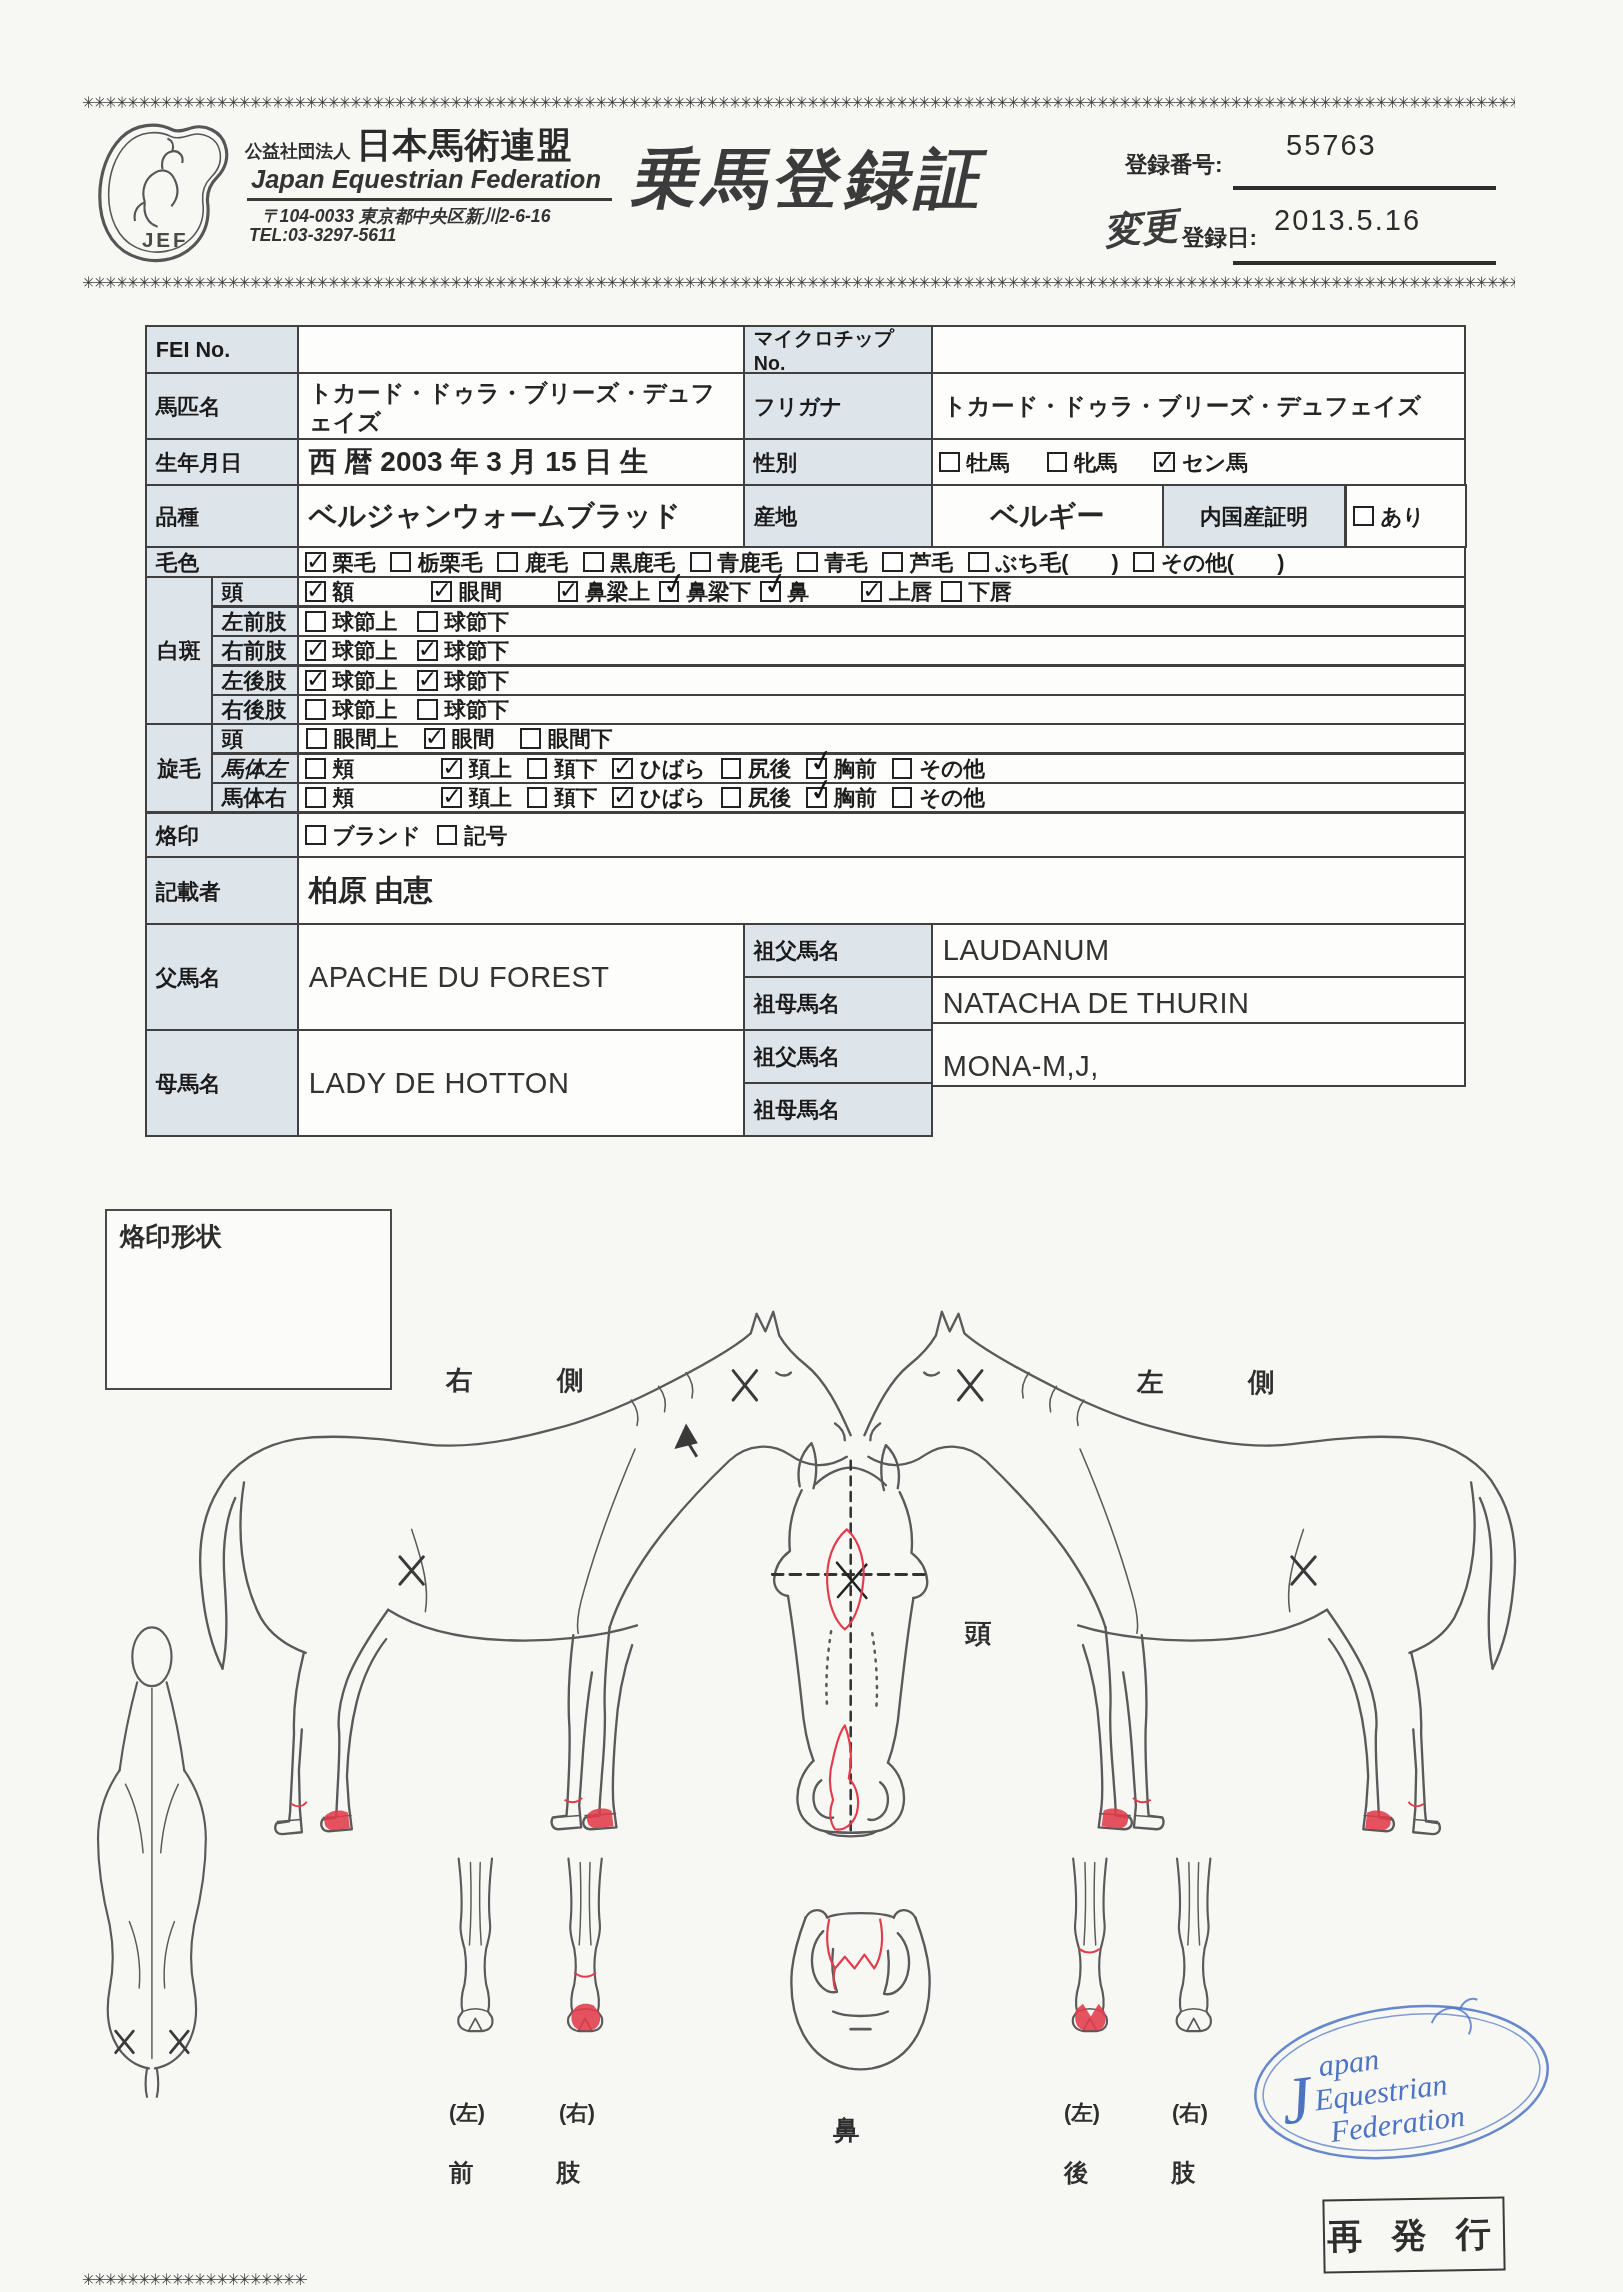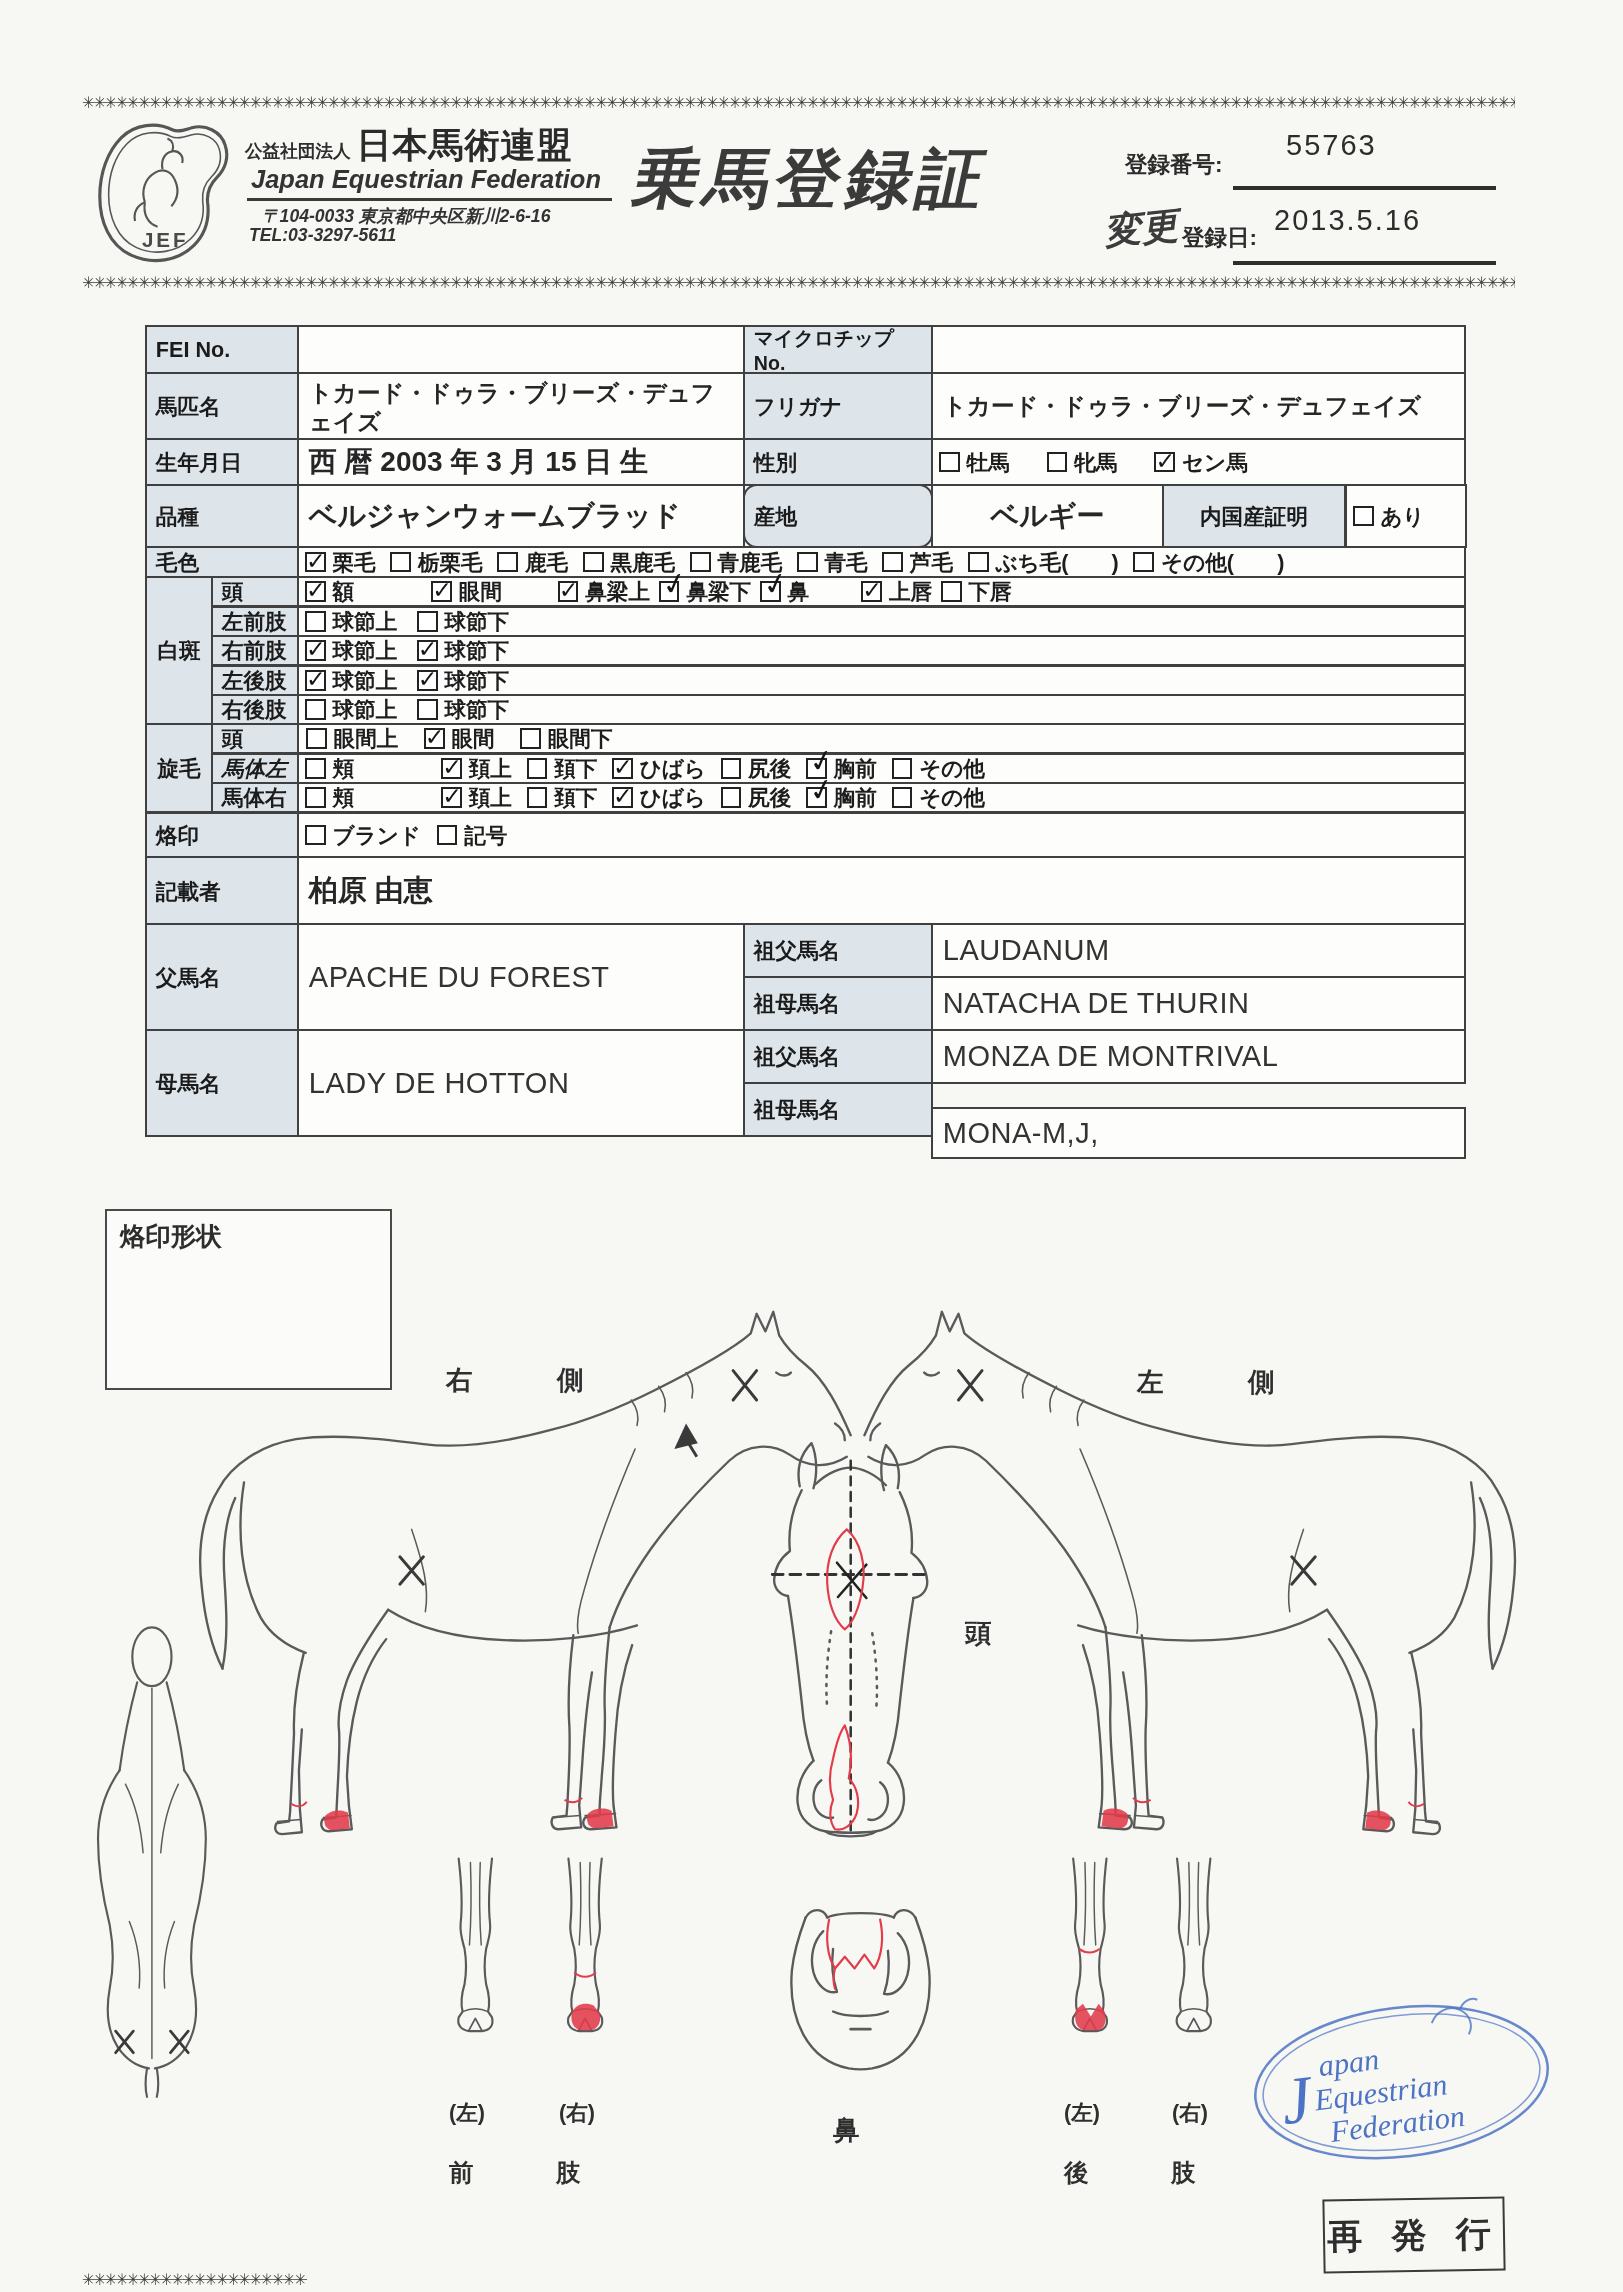--- a/index.html
+++ b/index.html
@@ -156,21 +156,21 @@
         <span class="ol">セン馬</span>
       </span>
     </div>
 
   <div class="cell lab" style="left:145px;top:484px;width:154px;height:64px;">
       <span>品種</span>
     </div>
   <div class="cell val breed" style="left:297px;top:484px;width:448px;height:64px;">
       <span>ベルジャンウォームブラッド</span>
     </div>
-  <div class="cell lab" style="left:743px;top:484px;width:190px;height:64px;border-radius:14px;">
+  <div class="cell lab" style="left:743px;top:484px;width:190px;height:64px;">
       <span>産地</span>
     </div>
   <div class="cell val breed center" style="left:931px;top:484px;width:233px;height:64px;">
       <span>ベルギー</span>
     </div>
   <div class="cell lab" style="left:1162px;top:484px;width:184px;height:64px;justify-content:center;">
       <span>内国産証明</span>
     </div>
   <div class="cell chk g-dom" style="left:1345px;top:484px;width:122px;height:64px;">
       <span class="opt">
@@ -444,21 +444,21 @@
     </div>
   <div class="cell lab" style="left:743px;top:1029px;width:190px;height:55px;">
       <span>祖父馬名</span>
     </div>
   <div class="cell val latin" style="left:931px;top:1029px;width:535px;height:55px;">
       <span>MONZA DE MONTRIVAL</span>
     </div>
   <div class="cell lab" style="left:743px;top:1082px;width:190px;height:55px;">
       <span>祖母馬名</span>
     </div>
-  <div class="cell val latin" style="left:931px;top:1107px;width:535px;height:52px;">
+  <div class="cell val latin" style="left:931px;top:1022px;width:535px;height:65px;align-items:flex-end;">
       <span>MONA-M,J,</span>
     </div>
 
   <div class="brandbox">
     <div class="t">烙印形状</div>
   </div>
 
   <div class="abs diaglbl" style="left:446px;top:1362px;">右　側</div>
   <div class="abs diaglbl" style="left:1137px;top:1364px;">左　側</div>
   <div class="abs diaglbl single" style="left:965px;top:1615px;">頭</div>

